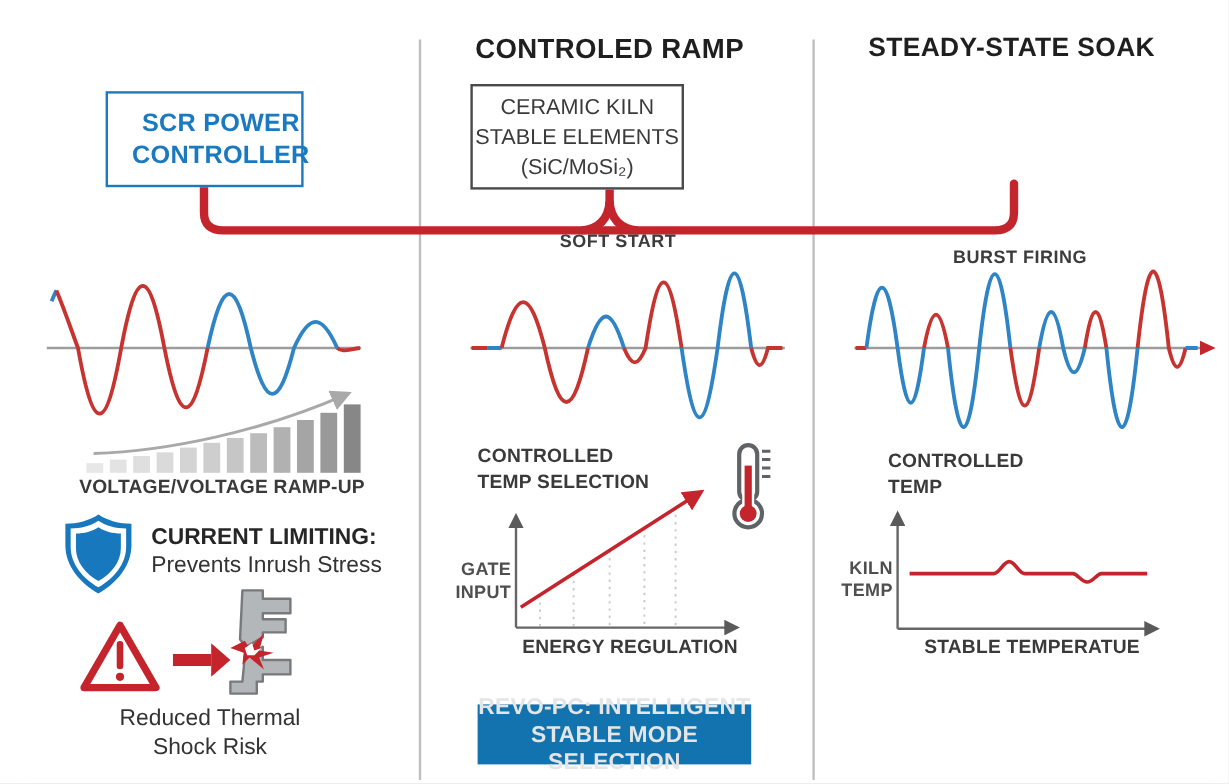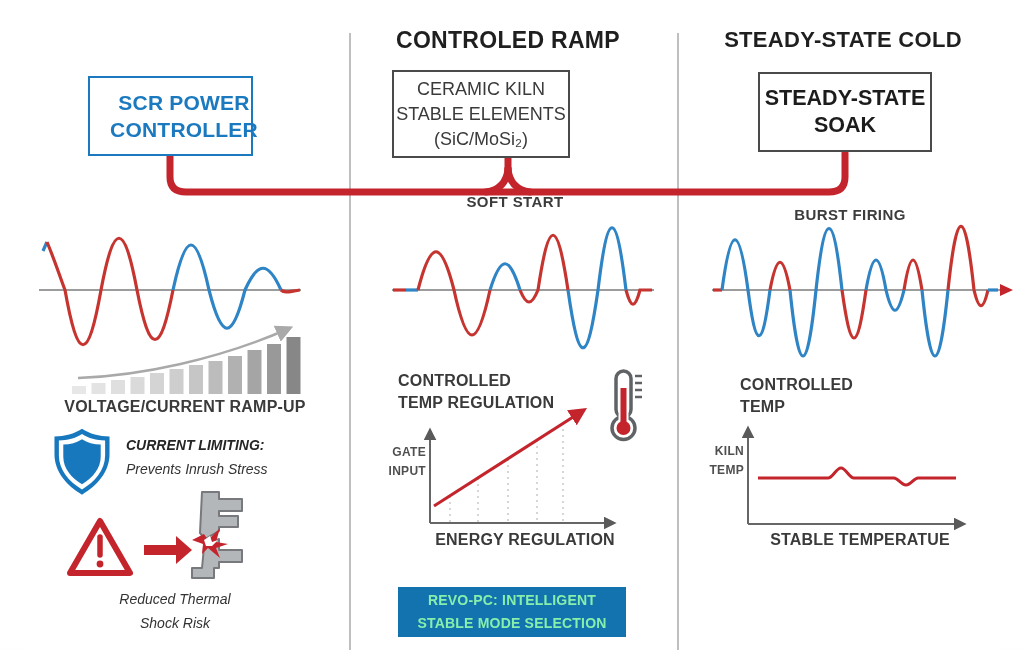--- a/index.html
+++ b/index.html
@@ -11,58 +11,54 @@
   }
   .abs{position:absolute;}
   .col-title{font-size:23px;font-weight:800;color:#1f1f1f;text-align:center;letter-spacing:.3px;}
   .box{display:flex;flex-direction:column;align-items:center;justify-content:center;background:#fff;box-sizing:border-box;text-align:center;}
   .box-blue{border:2.5px solid #1b7abf;color:#1b7abf;font-size:21px;font-weight:800;line-height:27px;letter-spacing:.2px;}
   .box-dark{border:2px solid #4a4a4a;}
   .box-kiln{color:#3a3a3a;font-size:18px;font-weight:400;line-height:25px;}
   .box-soak{color:#1c1c1c;font-size:21.5px;font-weight:800;line-height:27px;}
   .wave-label{font-size:15px;font-weight:600;color:#3c3c3c;text-align:center;letter-spacing:.4px;}
   .caption{font-size:16px;font-weight:600;color:#3a3a3a;letter-spacing:.2px;}
-  .caption-sm{font-size:12px;font-weight:700;color:#4f4f4f;line-height:19px;letter-spacing:.3px;}
-  .body-text{font-size:14px;color:#333;font-style:italic;}
+  .caption-sm{font-size:15px;font-weight:700;color:#4f4f4f;line-height:19px;letter-spacing:.3px;margin-top:22px;}
+  .body-text{font-size:19px;color:#333;}
   .banner{
-    background:#1273ae;color:#86efac;display:flex;flex-direction:column;align-items:center;justify-content:center;
-    font-size:14px;font-weight:800;line-height:23px;letter-spacing:.2px;text-align:center;
+    background:#1273ae;color:#e5e5e5;display:flex;flex-direction:column;align-items:center;justify-content:center;
+    font-size:19px;font-weight:800;line-height:23px;letter-spacing:.2px;text-align:center;
   }
 </style>
 </head>
 <body>
 
 <div id="stage">
 
   <svg class="abs" style="left:0;top:0;" width="1024" height="653" aria-hidden="true">
     <line x1="350" y1="33" x2="350" y2="650" stroke="#bfbfbf" stroke-width="2"></line>
     <line x1="678" y1="33" x2="678" y2="650" stroke="#bfbfbf" stroke-width="2"></line>
     <g stroke="#c4242b" stroke-width="7" fill="none" stroke-linecap="round">
       <path d="M170,156 V177 Q170,192 186,192 H829 Q845,192 845,177 V153"></path>
       <path d="M508,158 V171"></path>
       <path d="M508,169 Q506,189 486,192"></path>
       <path d="M508,169 Q510,189 530,192"></path>
     </g>
   </svg>
 
   <div class="abs col-title" style="left:393px;top:27px;width:230px;">CONTROLED RAMP</div>
-  <div class="abs col-title" style="left:723px;top:27px;width:240px;font-size:22px;">STEADY-STATE COLD</div>
+  <div class="abs col-title" style="left:723px;top:27px;width:240px;font-size:22px;">STEADY-STATE SOAK</div>
 
   <div class="abs box box-blue" style="left:88px;top:76px;width:165px;height:80px;padding-left:27px;">
     <div>SCR POWER</div>
     <div>CONTROLLER</div>
   </div>
   <div class="abs box box-dark box-kiln" style="left:392px;top:70px;width:178px;height:88px;">
     <div>CERAMIC KILN</div>
     <div>STABLE ELEMENTS</div>
     <div>(SiC/MoSi₂)</div>
-  </div>
-  <div class="abs box box-dark box-soak" style="left:758px;top:72px;width:174px;height:80px;">
-    <div>STEADY-STATE</div>
-    <div>SOAK</div>
   </div>
 
   <div class="abs wave-label" style="left:430px;top:193px;width:170px;">SOFT START</div>
   <div class="abs wave-label" style="left:765px;top:206px;width:170px;">BURST FIRING</div>
 
   <svg class="abs" style="left:35px;top:225px;" width="270" height="130" viewBox="0 0 270 130" aria-hidden="true">
     <line x1="4" y1="65" x2="266" y2="65" stroke="#9c9c9c" stroke-width="2"></line>
     <g fill="none" stroke-width="3.2">
       <path stroke="#2e84c4" d="M8,26 C9.5,22.5 10.8,19.5 12,17"></path>
       <path stroke="#c63430" d="M12,17 C20,36 25,52 30,65 C43,138 53,138 66,65 C79,-4 89,-4 102,65 C115,131 125,131 138,65"></path>
@@ -116,21 +112,21 @@
       <rect x="101.5" y="53" width="14" height="25" fill="#cecece"></rect>
       <rect x="121" y="49" width="14" height="29" fill="#c6c6c6"></rect>
       <rect x="140.5" y="45" width="14" height="33" fill="#bcbcbc"></rect>
       <rect x="160" y="40" width="14" height="38" fill="#b1b1b1"></rect>
       <rect x="179.5" y="34" width="14" height="44" fill="#a5a5a5"></rect>
       <rect x="199" y="28" width="14" height="50" fill="#999999"></rect>
       <rect x="218.5" y="21" width="14" height="57" fill="#878787"></rect>
     </g>
     <path d="M10,62 C70,60 150,44 222,12" fill="none" stroke="#a9a9a9" stroke-width="2.5" marker-end="url(#ah-gray)"></path>
   </svg>
-  <div class="abs caption" style="left:60px;top:398px;width:250px;text-align:center;">VOLTAGE/CURRENT RAMP-UP</div>
+  <div class="abs caption" style="left:60px;top:398px;width:250px;text-align:center;">VOLTAGE/VOLTAGE RAMP-UP</div>
 
   <svg class="abs" style="left:50px;top:420px;" width="64" height="84" viewBox="0 0 100 110" aria-hidden="true">
     <path d="M50,3 C38,11 23,15 7,15 L7,43 C7,70 26,92 50,106 C74,92 93,70 93,43 L93,15 C77,15 62,11 50,3 Z" fill="#1878be"></path>
     <path d="M50,3 C38,11 23,15 7,15 L7,43 C7,70 26,92 50,106 C74,92 93,70 93,43 L93,15 C77,15 62,11 50,3 Z" fill="#ffffff" transform="translate(8,8.8) scale(0.84)"></path>
     <path d="M50,3 C38,11 23,15 7,15 L7,43 C7,70 26,92 50,106 C74,92 93,70 93,43 L93,15 C77,15 62,11 50,3 Z" fill="#1878be" transform="translate(16,17.6) scale(0.68)"></path>
   </svg>
   <div class="abs body-text" style="left:126px;top:437px;font-weight:700;color:#262626;">CURRENT LIMITING:</div>
   <div class="abs body-text" style="left:126px;top:461px;">Prevents Inrush Stress</div>
 
   <svg class="abs" style="left:64px;top:514px;" width="72" height="66" viewBox="0 0 72 66" aria-hidden="true">
@@ -150,21 +146,21 @@
     <polygon points="2,50 14,44 18,50 30,38 26,52 38,54 26,58 30,68 18,58 12,64 13,54" fill="#c4242b"></polygon>
     <polygon points="14,50 20,46 22,52 28,50 22,56 16,56" fill="#ffffff"></polygon>
   </svg>
   <div class="abs body-text" style="left:95px;top:587px;width:160px;text-align:center;line-height:24px;">
     <div>Reduced Thermal</div>
     <div>Shock Risk</div>
   </div>
 
   <div class="abs caption" style="left:398px;top:370px;line-height:22px;">
     <div>CONTROLLED</div>
-    <div>TEMP REGULATION</div>
+    <div>TEMP SELECTION</div>
   </div>
   <svg class="abs" style="left:416px;top:396px;" width="220" height="140" viewBox="0 0 220 140" aria-hidden="true">
     <defs>
       <marker id="ah-dark" viewBox="0 0 10 10" refX="8" refY="5" markerWidth="6.5" markerHeight="6.5" orient="auto">
           <path d="M0,0 L10,5 L0,10 z" fill="#5a5a5a"></path>
         </marker>
       <marker id="ah-red" viewBox="0 0 10 10" refX="8" refY="5" markerWidth="6" markerHeight="6" orient="auto">
           <path d="M0,0 L10,5 L0,10 z" fill="#c4242b"></path>
         </marker>
     </defs>

